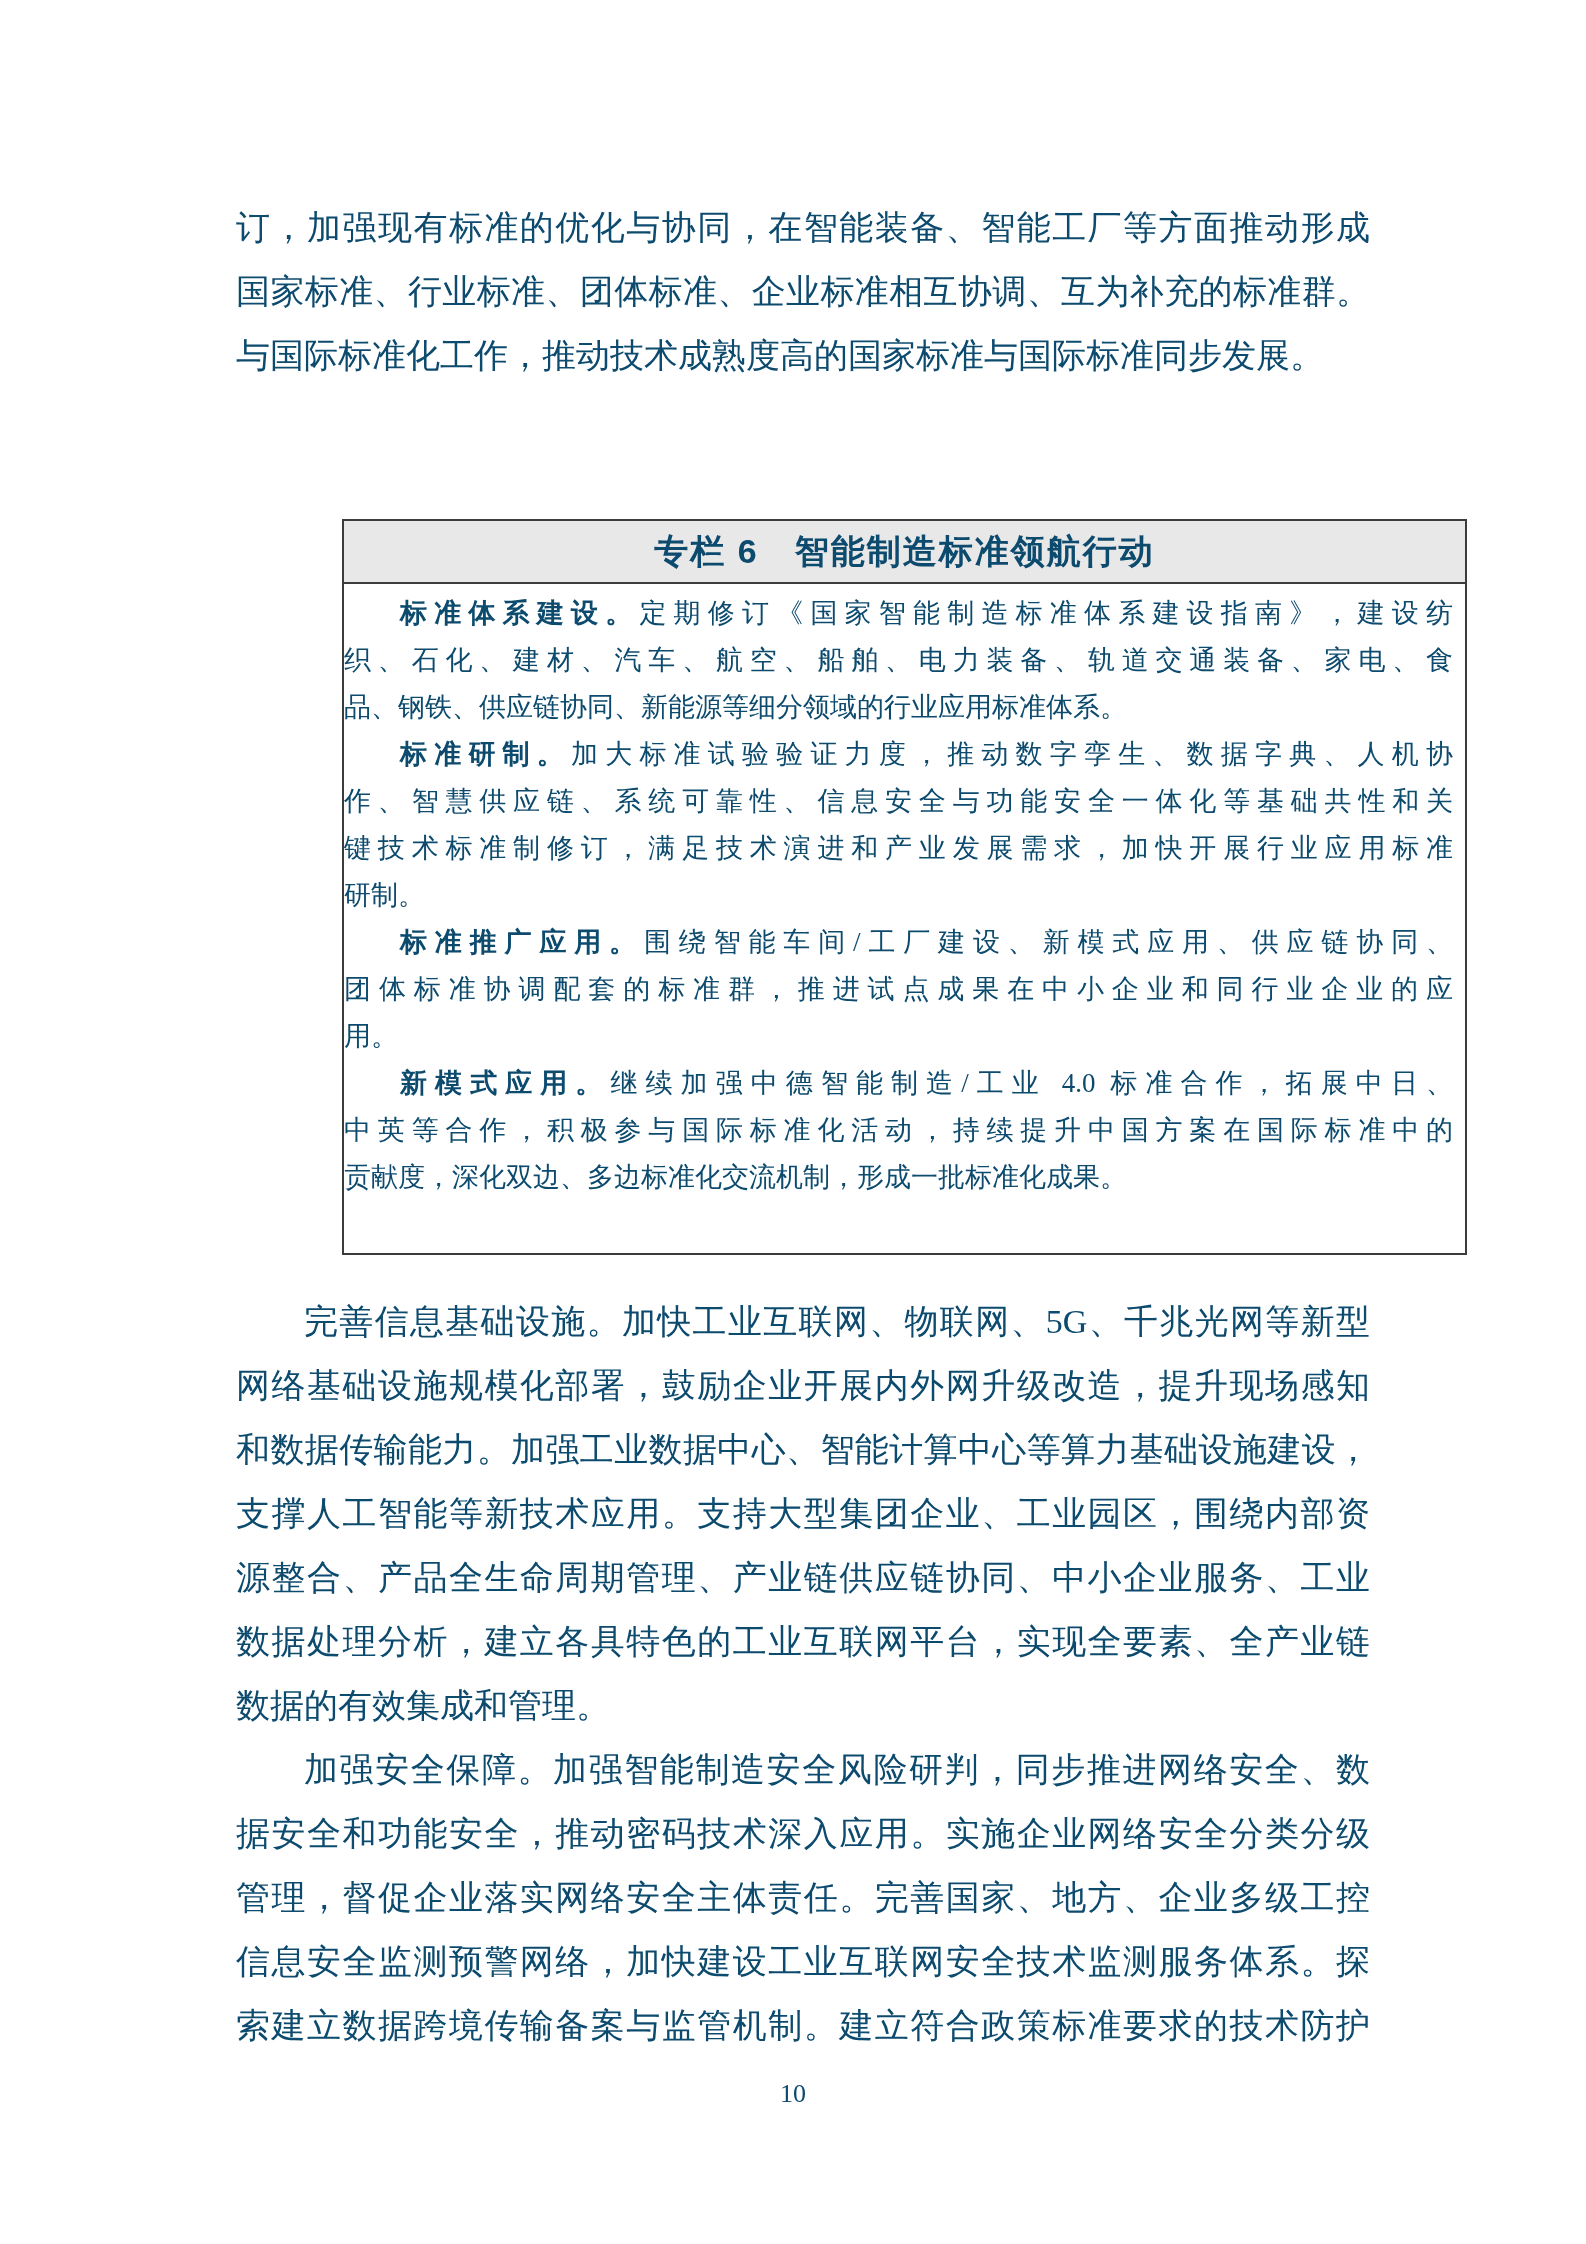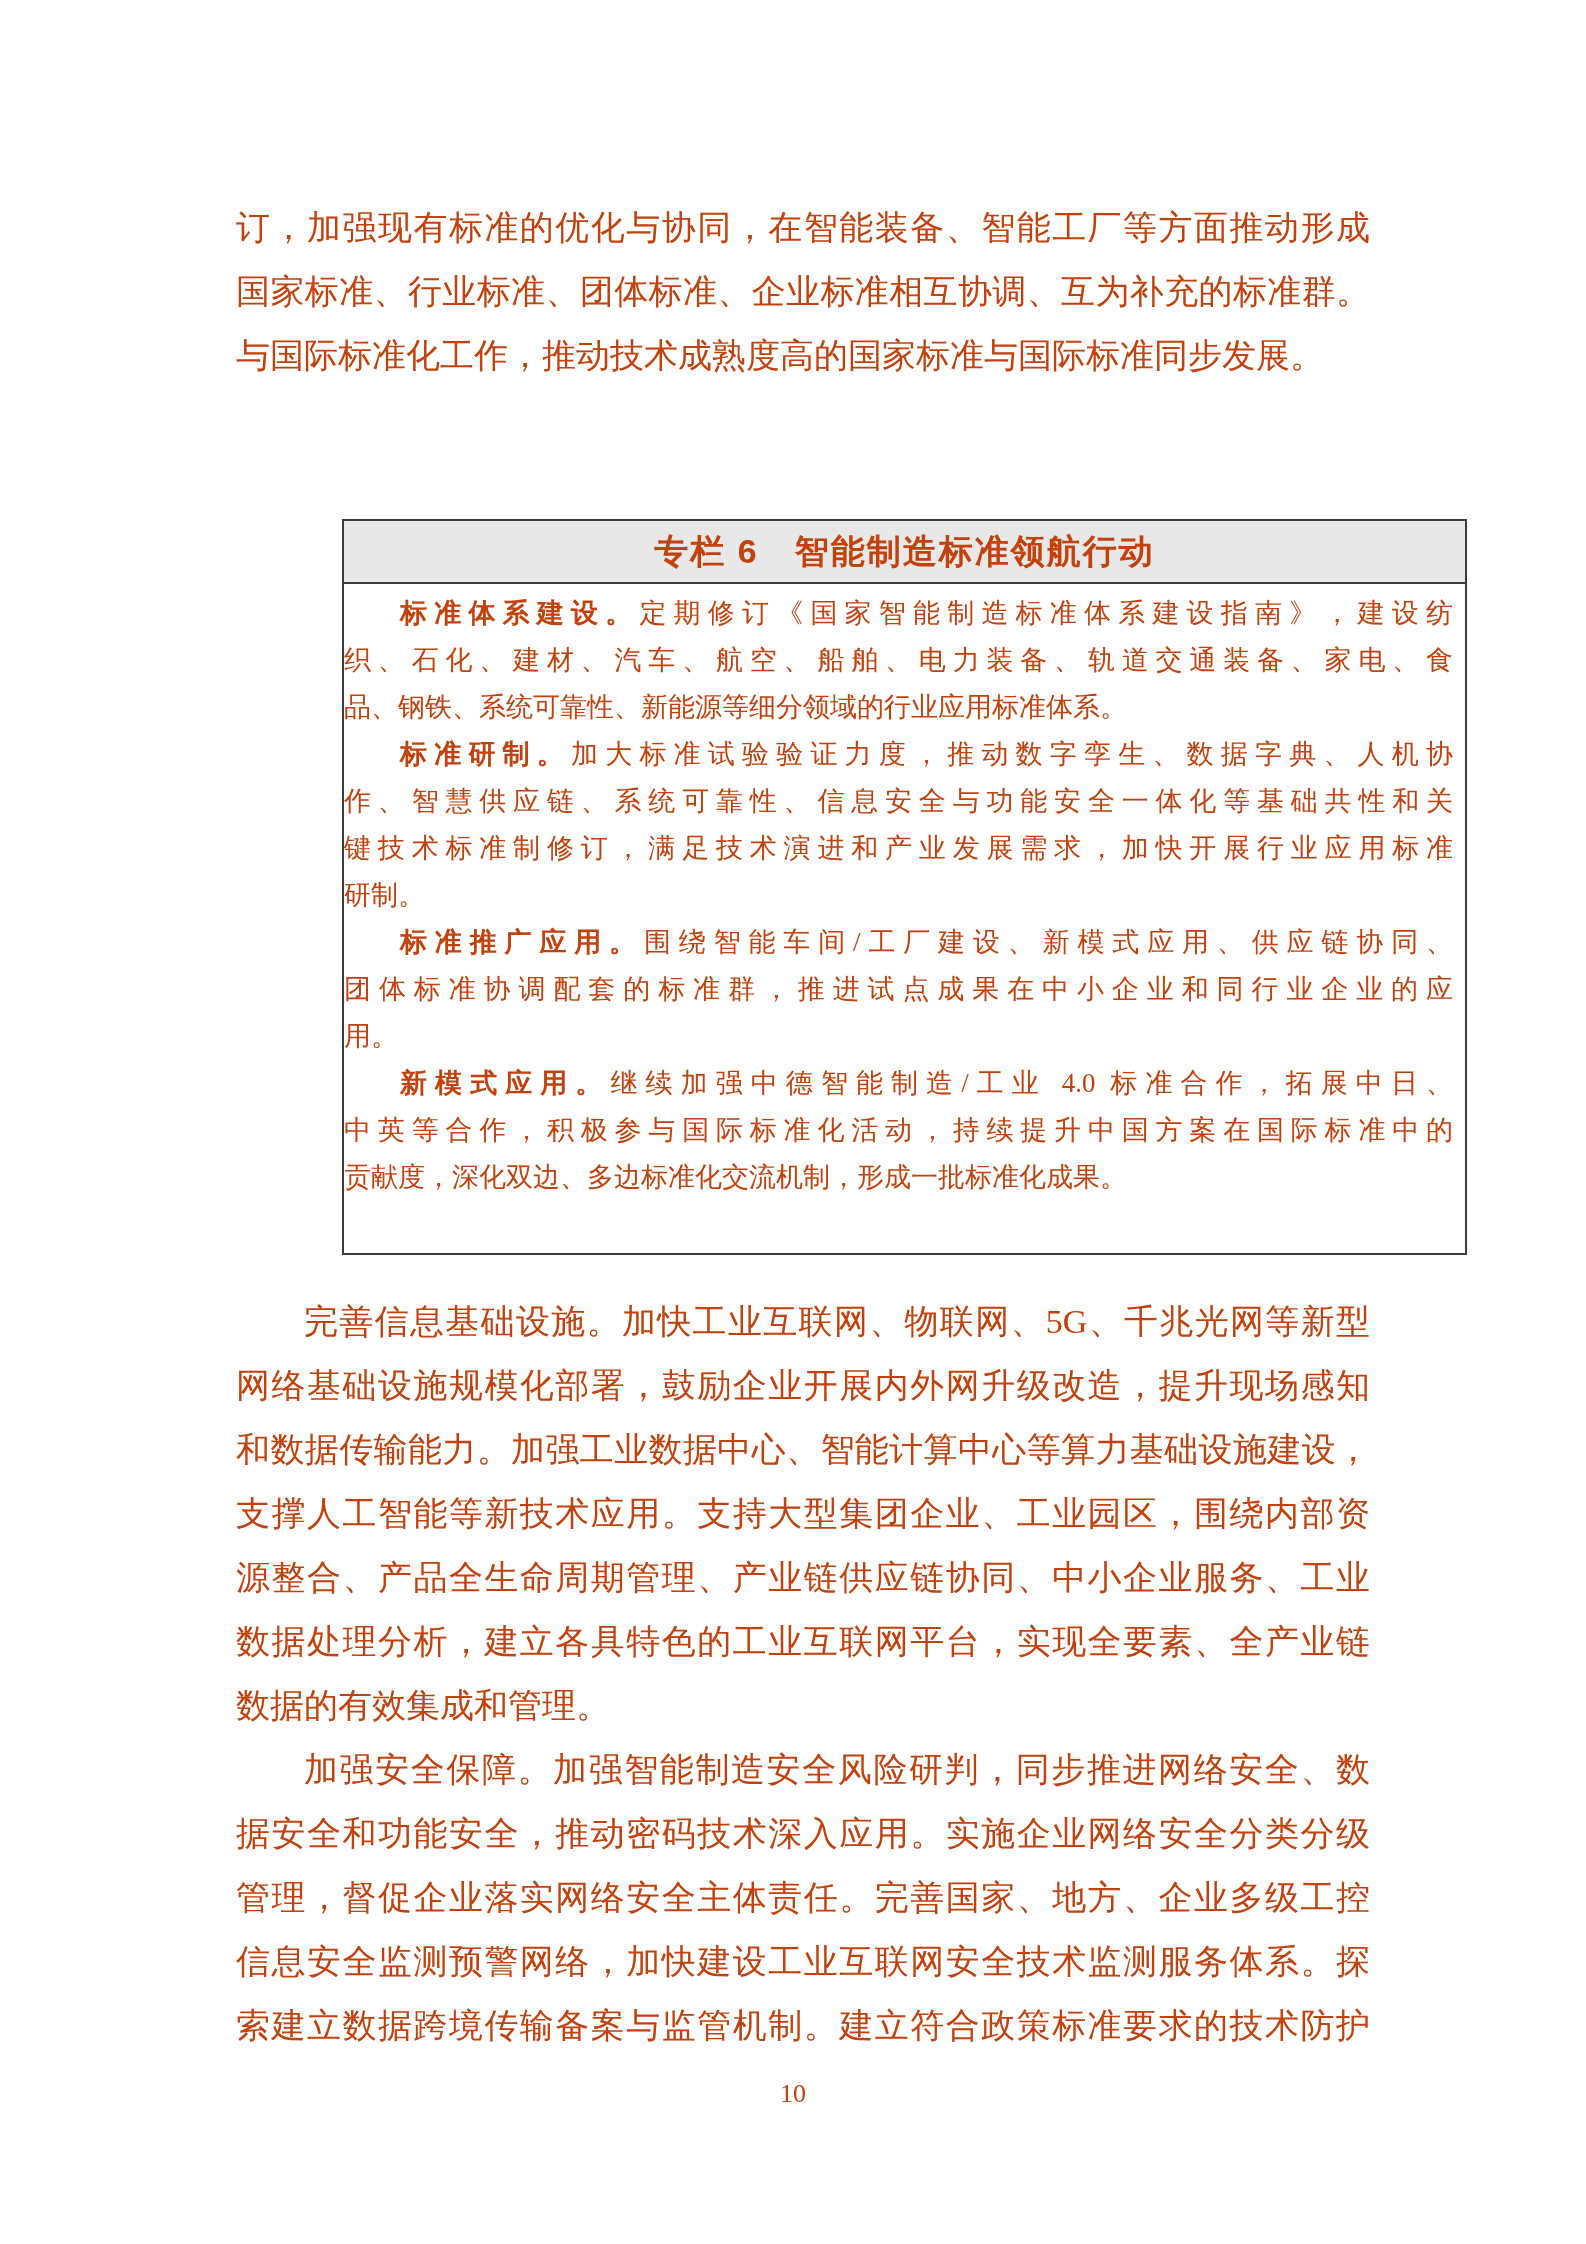--- a/index.html
+++ b/index.html
@@ -5,21 +5,21 @@
   html, body {
     margin: 0;
     padding: 0;
     background: #ffffff;
   }
   .page {
     position: relative;
     width: 1586px;
     height: 2244px;
     background: #ffffff;
-    color: #c2410c;
+    color: #0c4a6e;
     font-family: "Liberation Serif", "DejaVu Serif", serif;
     overflow: hidden;
   }
   
   .textblock {
     position: absolute;
     left: 236px;
     width: 1134px;
   }
   .textblock .line {
@@ -101,21 +101,21 @@
       <div class="line">与国际标准化工作，推动技术成熟度高的国家标准与国际标准同步发展。</div>
     </div>
 
   <div class="callout">
     <div class="callout-header">
       <span>专栏 6　智能制造标准领航行动</span>
     </div>
     <div class="callout-body">
         <div class="line ind just"><b>标准体系建设。</b>定期修订《国家智能制造标准体系建设指南》，建设纺</div>
         <div class="line just">织、石化、建材、汽车、航空、船舶、电力装备、轨道交通装备、家电、食</div>
-        <div class="line">品、钢铁、系统可靠性、新能源等细分领域的行业应用标准体系。</div>
+        <div class="line">品、钢铁、供应链协同、新能源等细分领域的行业应用标准体系。</div>
         <div class="line ind just"><b>标准研制。</b>加大标准试验验证力度，推动数字孪生、数据字典、人机协</div>
         <div class="line just">作、智慧供应链、系统可靠性、信息安全与功能安全一体化等基础共性和关</div>
         <div class="line just">键技术标准制修订，满足技术演进和产业发展需求，加快开展行业应用标准</div>
         <div class="line">研制。</div>
         <div class="line ind just"><b>标准推广应用。</b>围绕智能车间/工厂建设、新模式应用、供应链协同、</div>
         <div class="line just">团体标准协调配套的标准群，推进试点成果在中小企业和同行业企业的应</div>
         <div class="line">用。</div>
         <div class="line ind just"><b>新模式应用。</b>继续加强中德智能制造/工业 4.0 标准合作，拓展中日、</div>
         <div class="line just">中英等合作，积极参与国际标准化活动，持续提升中国方案在国际标准中的</div>
         <div class="line">贡献度，深化双边、多边标准化交流机制，形成一批标准化成果。</div>

